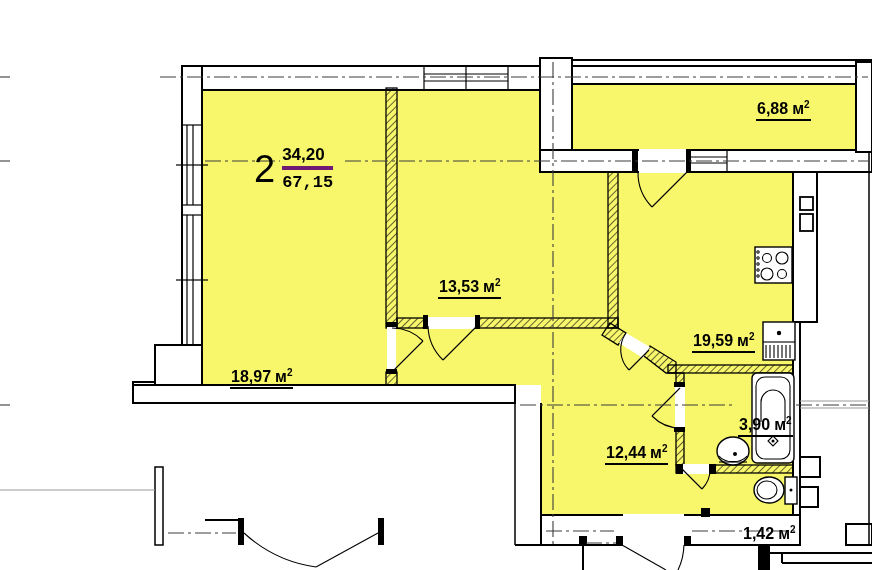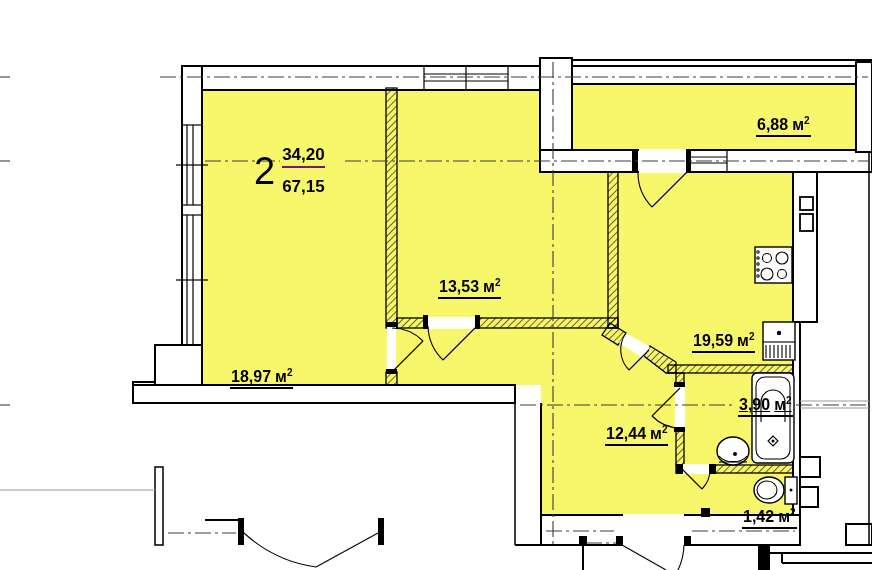--- a/index.html
+++ b/index.html
@@ -18,22 +18,22 @@
   .fixline{fill:none;stroke:#000;stroke-width:1.1;}
   .axis{fill:none;stroke:#3c3c3c;stroke-width:1.1;stroke-dasharray:16 4 3 4;}
   .gray{stroke:#999;stroke-width:1.2;fill:none;}
   .area-label{position:absolute;font-size:16px;font-weight:bold;line-height:1;
       color:#000;border-bottom:2px solid #000;padding:0 1px 2px 1px;white-space:nowrap;}
   .area-label sup{font-size:10px;}
   .area-label .u{margin-left:4px;}
   .apt{position:absolute;display:flex;align-items:center;gap:7px;color:#000;}
   .apt-num{font-size:38px;font-weight:400;line-height:1;}
   .frac{display:inline-block;font-size:17px;font-weight:bold;text-align:left;line-height:1.1;}
-  .frac .top{display:block;border-bottom:2px solid #701a75;padding-bottom:1px;}
-  .frac .bot{display:block;padding-top:10px;}
+  .frac .top{display:block;border-bottom:4px solid #701a75;padding-bottom:1px;}
+  .frac .bot{display:block;padding-top:4px;font-family:Liberation Mono, monospace;}
 </style>
 </head>
 <body>
 
 <div class="plan">
 <svg width="872" height="570" viewBox="0 0 872 570">
   <defs>
     <pattern id="hatch" width="5" height="5" patternUnits="userSpaceOnUse" patternTransform="rotate(45)">
       <line x1="0" y1="0" x2="0" y2="5" stroke="#000" stroke-width="1.2"></line>
     </pattern>
@@ -234,28 +234,28 @@
       <span class="bot">67,15</span>
     </span>
   </div>
 
   <div class="area-label" style="left:230px;top:368px;">
     <span>18,97</span><span class="u">м</span><sup>2</sup>
   </div>
   <div class="area-label" style="left:438px;top:278px;">
     <span>13,53</span><span class="u">м</span><sup>2</sup>
   </div>
-  <div class="area-label" style="left:756px;top:116px;">
+  <div class="area-label" style="left:756px;top:100px;">
     <span>6,88</span><span class="u">м</span><sup>2</sup>
   </div>
   <div class="area-label" style="left:692px;top:332px;">
     <span>19,59</span><span class="u">м</span><sup>2</sup>
   </div>
-  <div class="area-label" style="left:605px;top:425px;">
+  <div class="area-label" style="left:605px;top:444px;">
     <span>12,44</span><span class="u">м</span><sup>2</sup>
   </div>
-  <div class="area-label" style="left:738px;top:396px;text-decoration:underline;">
+  <div class="area-label" style="left:738px;top:416px;">
     <span>3,90</span><span class="u">м</span><sup>2</sup>
   </div>
-  <div class="area-label" style="left:742px;top:508px;">
+  <div class="area-label" style="left:742px;top:525px;">
     <span>1,42</span><span class="u">м</span><sup>2</sup>
   </div>
 </div>
 
 </body></html>

